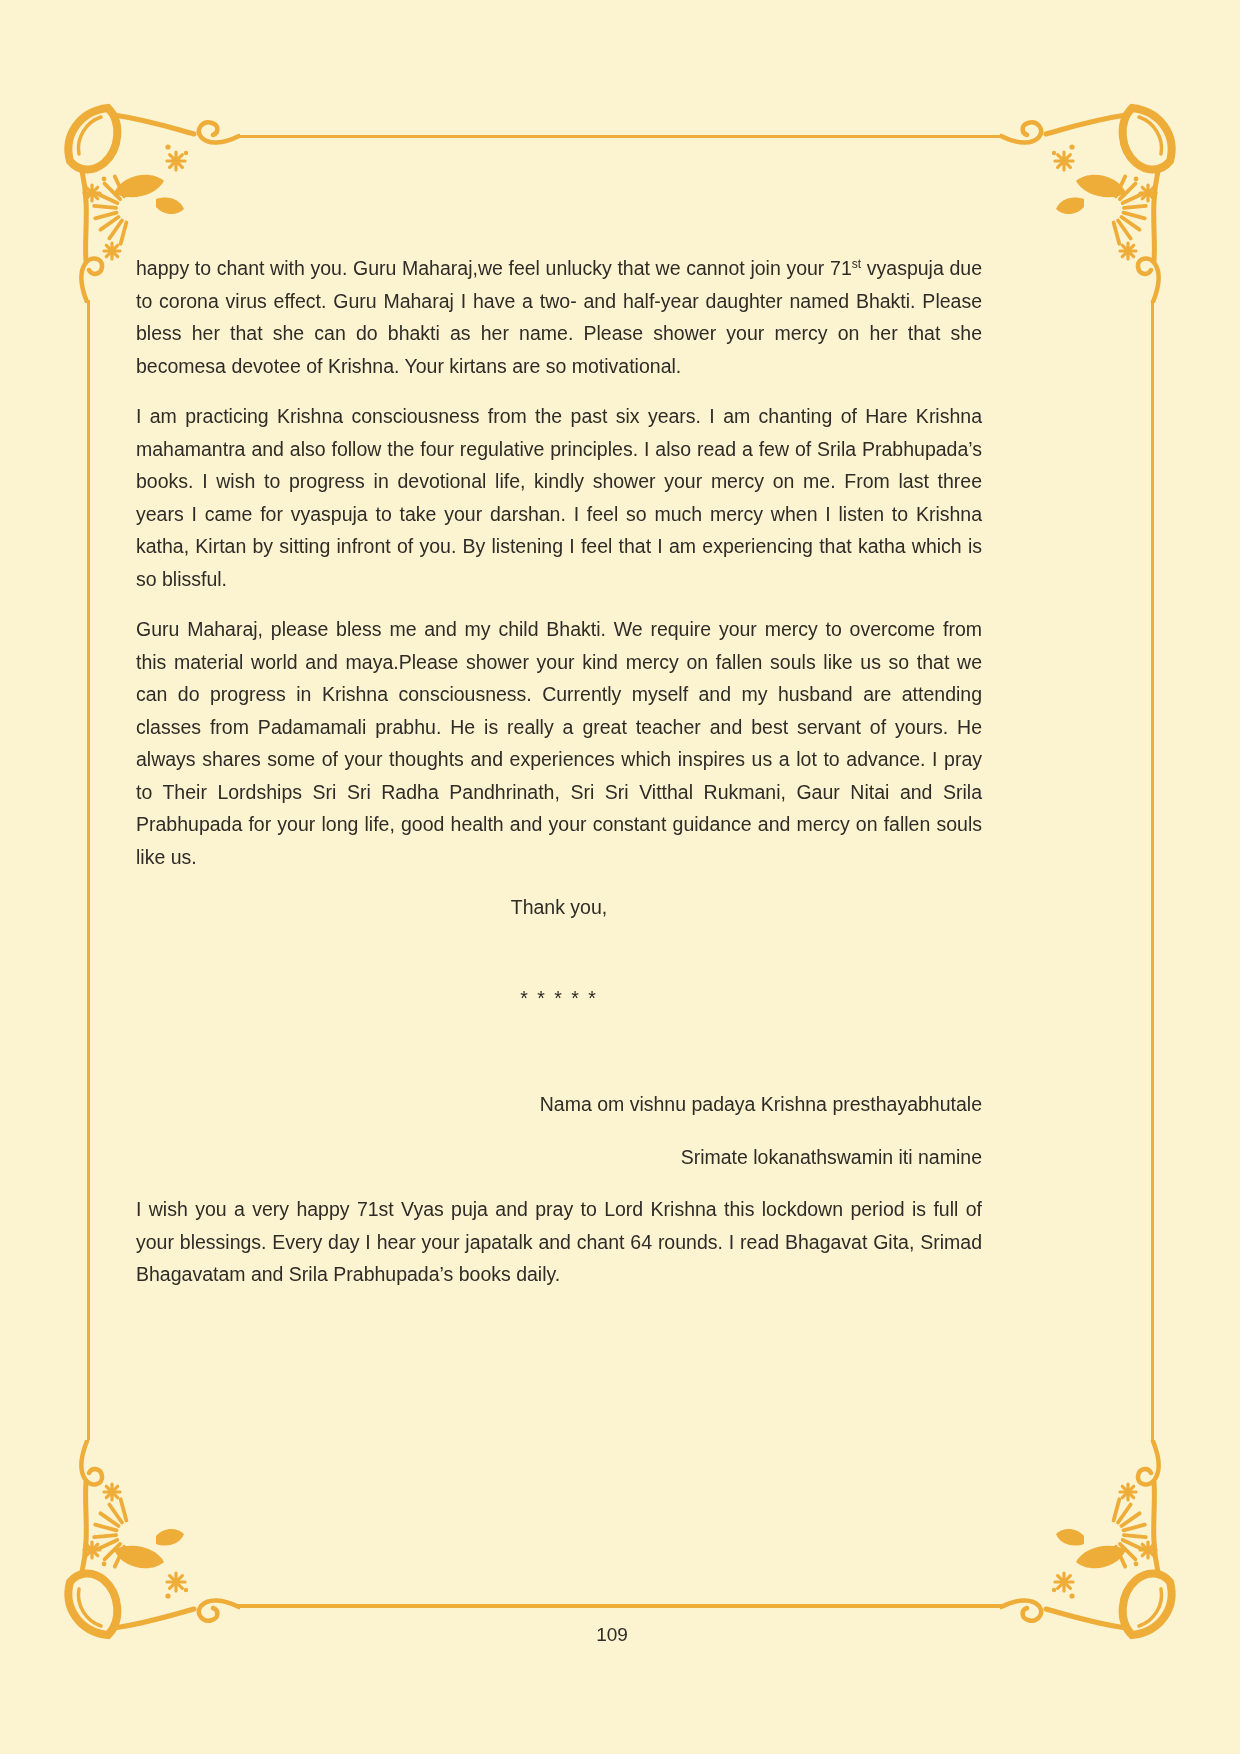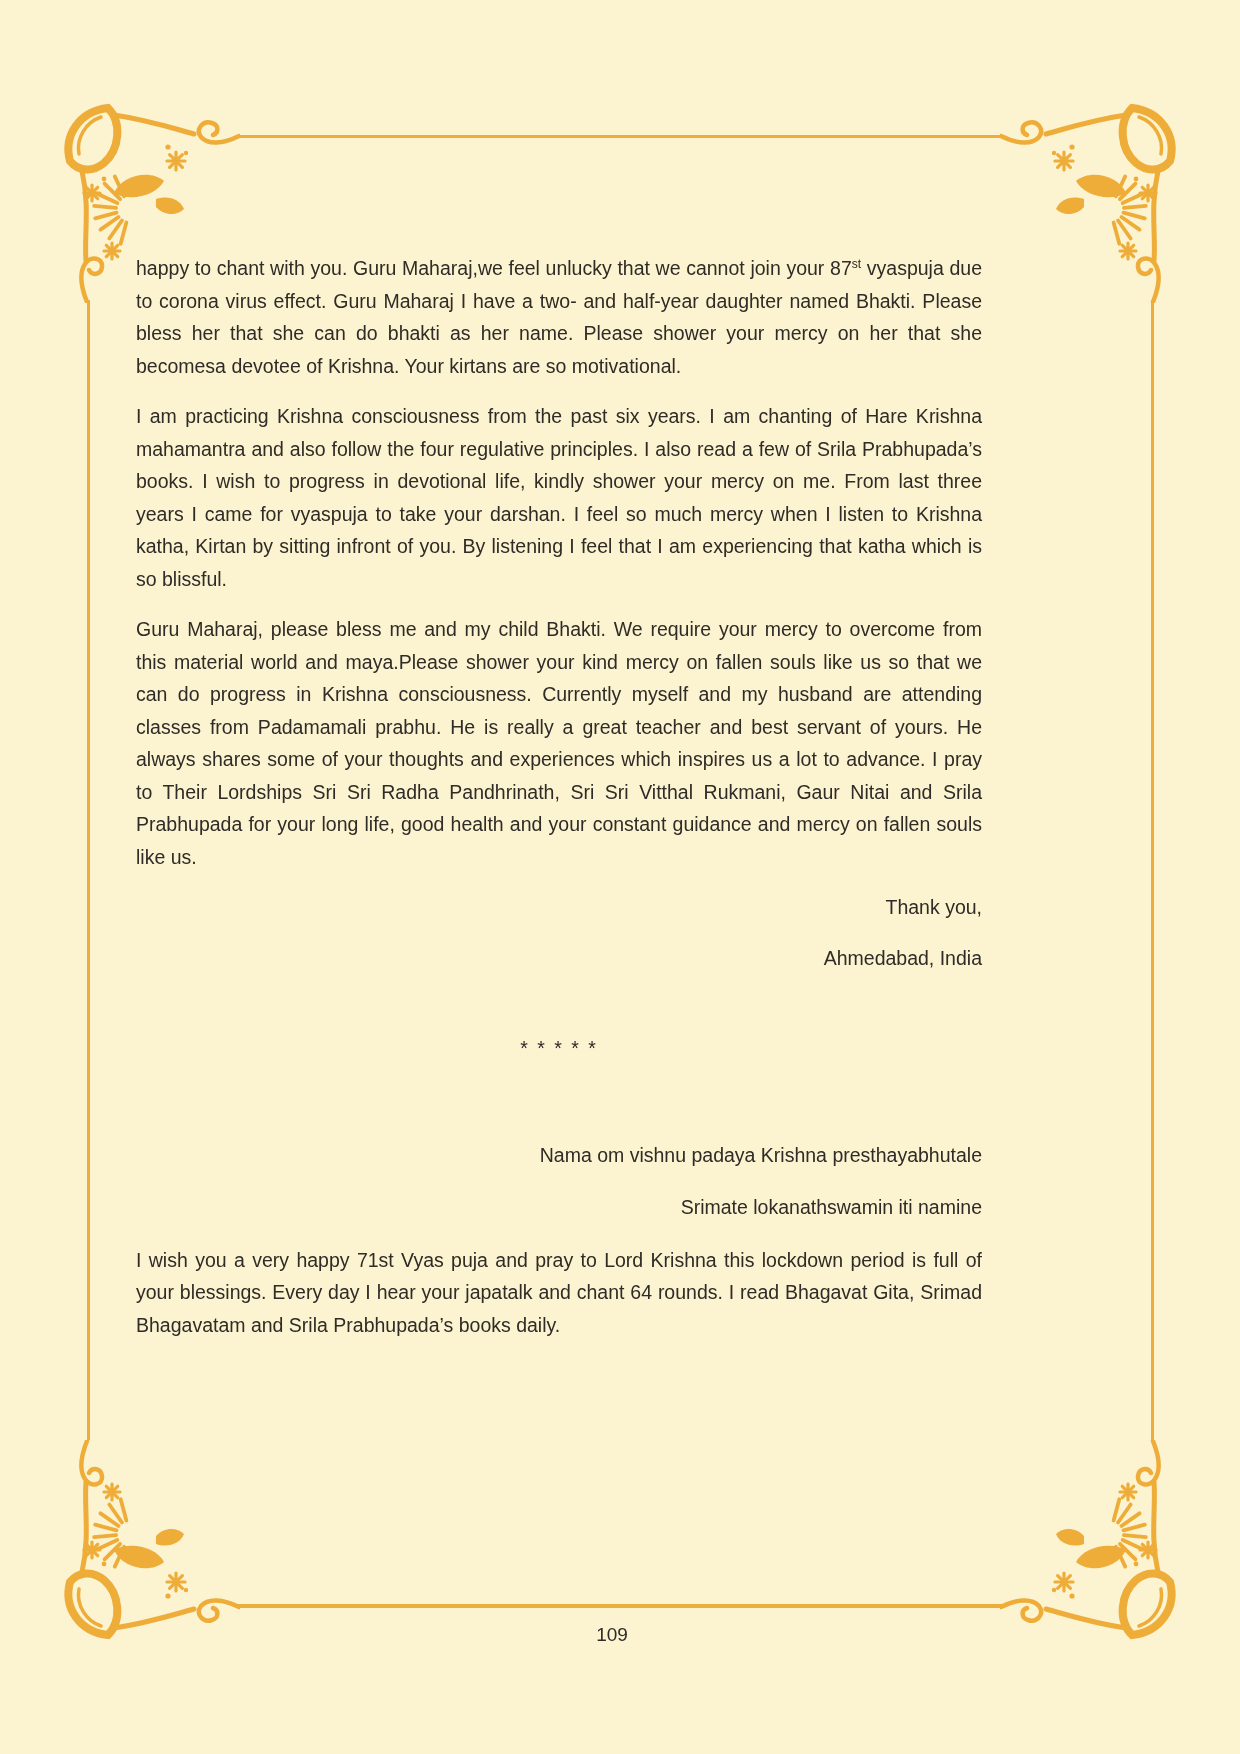--- a/index.html
+++ b/index.html
@@ -32,21 +32,21 @@
   .corner.bl{left:60px;top:1440px;transform:scaleY(-1);}
   .corner.br{left:1000px;top:1440px;transform:scale(-1,-1);}
 
   
   .content{
     position:absolute;left:136px;top:252px;width:846px;
     font-size:19.5px;line-height:32.5px;
     text-align:justify;
   }
   .content p{margin:0 0 18px 0;}
-  .content p.single{text-align:right;}
+  .content p.single{text-align:center;}
   .mantra{margin-bottom:20px !important;text-align:right;}
   .sep{
     margin:58px 0 74px 0 !important;
     text-align:center !important;
     letter-spacing:2px;
   }
   .gap-top{margin-top:64px !important;}
   sup{font-size:62%;vertical-align:super;line-height:0;}
 
   .page-number{
@@ -129,30 +129,29 @@
     </svg>
   <svg class="corner bl">
       <use href="#orn"></use>
     </svg>
   <svg class="corner br">
       <use href="#orn"></use>
     </svg>
 
   <div class="content">
 
-    <p><span>happy to chant with you. Guru Maharaj,we feel unlucky that we cannot join your 87</span><sup>st</sup><span> vyaspuja due to corona virus effect. Guru Maharaj I have a two- and half-year daughter named Bhakti. Please bless her that she can do bhakti as her name. Please shower your mercy on her that she becomesa devotee of Krishna. Your kirtans are so motivational.</span></p>
+    <p><span>happy to chant with you. Guru Maharaj,we feel unlucky that we cannot join your 71</span><sup>st</sup><span> vyaspuja due to corona virus effect. Guru Maharaj I have a two- and half-year daughter named Bhakti. Please bless her that she can do bhakti as her name. Please shower your mercy on her that she becomesa devotee of Krishna. Your kirtans are so motivational.</span></p>
 
     <p>I am practicing Krishna consciousness from the past six years. I am chanting of Hare Krishna mahamantra and also follow the four regulative principles. I also read a few of Srila Prabhupada’s books. I wish to progress in devotional life, kindly shower your mercy on me. From last three years I came for vyaspuja to take your darshan. I feel so much mercy when I listen to Krishna katha, Kirtan by sitting infront of you. By listening I feel that I am experiencing that katha which is so blissful.</p>
 
     <p>Guru Maharaj, please bless me and my child Bhakti. We require your mercy to overcome from this material world and maya.Please shower your kind mercy on fallen souls like us so that we can do progress in Krishna consciousness. Currently myself and my husband are attending classes from Padamamali prabhu. He is really a great teacher and best servant of yours. He always shares some of your thoughts and experiences which inspires us a lot to advance. I pray to Their Lordships Sri Sri Radha Pandhrinath, Sri Sri Vitthal Rukmani, Gaur Nitai and Srila Prabhupada for your long life, good health and your constant guidance and mercy on fallen souls like us.</p>
 
     <p class="single">Thank you,</p>
 
 
-    <p class="single">Ahmedabad, India</p>
 
     <p class="sep">* * * * *</p>
 
     <p class="mantra">Nama om vishnu padaya Krishna presthayabhutale</p>
 
     <p class="mantra">Srimate lokanathswamin iti namine</p>
 
 
     <p>I wish you a very happy 71st Vyas puja and pray to Lord Krishna this lockdown period is full of your blessings. Every day I hear your japatalk and chant 64 rounds. I read Bhagavat Gita, Srimad Bhagavatam and Srila Prabhupada’s books daily.</p>
 

